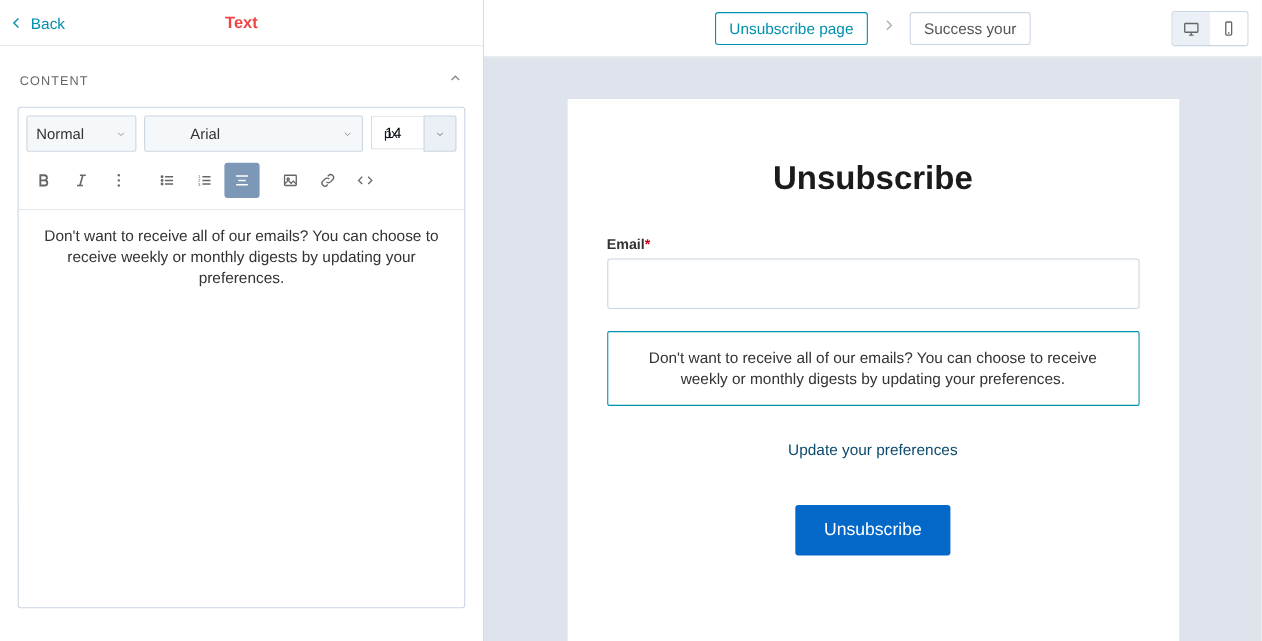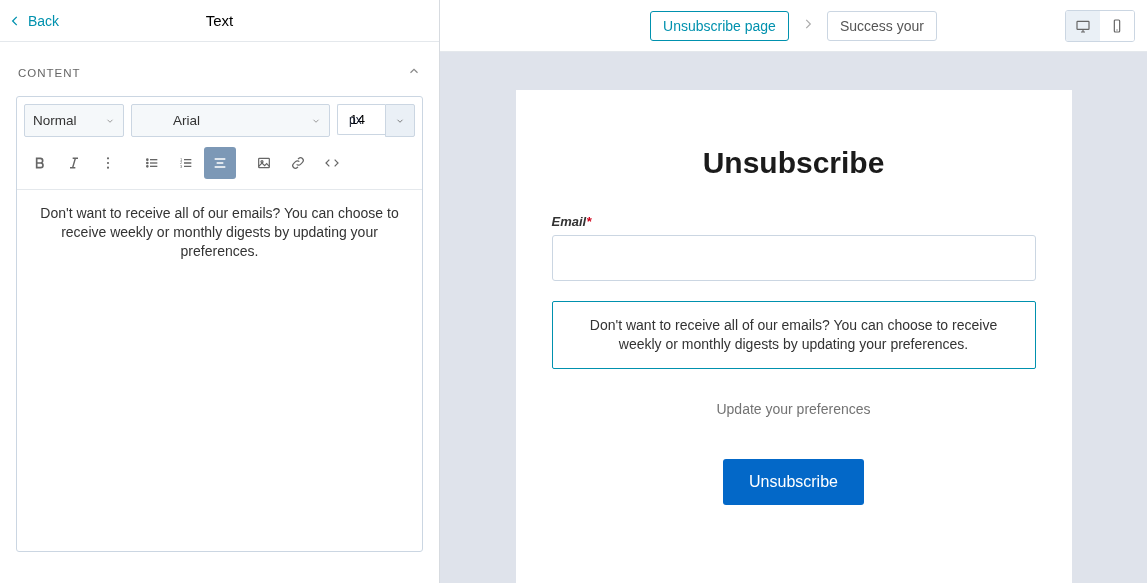--- a/index.html
+++ b/index.html
@@ -4,21 +4,21 @@
 <style>
   * { box-sizing: border-box; margin: 0; padding: 0; }
   html, body { width: 1147px; height: 583px; font-family: -apple-system, BlinkMacSystemFont, "Segoe UI", Helvetica, Arial, sans-serif; overflow: hidden; }
   body { display: flex; }
 
   
   .left-panel { width: 440px; height: 100%; border-right: 1px solid #d7dbe0; background: #fff; display: flex; flex-direction: column; }
   .lp-header { position: relative; height: 42px; border-bottom: 1px solid #e4e8ec; display: flex; align-items: center; }
   .lp-back { position: absolute; left: 8px; color: #0091ae; font-size: 14px; display: flex; align-items: center; gap: 6px; cursor: pointer; }
   .lp-back svg { width: 14px; height: 14px; stroke: #0091ae; fill:none; stroke-width:2.2; }
-  .lp-title { margin: 0 auto; font-size: 15px; font-weight: 400; color: #000000; }
+  .lp-title { margin: 0 auto; font-size: 15px; font-weight: 700; color: #ef4444; }
 
   .lp-section { padding: 0 16px; }
   .lp-section-head { display: flex; align-items: center; justify-content: space-between; padding: 22px 2px 14px; }
   .lp-section-label { font-size: 11.5px; color: #666; letter-spacing: 1px; }
   .lp-section-chevron svg { width: 14px; height: 14px; stroke:#888; fill:none; stroke-width:2;}
 
   .editor-box { border: 1px solid #cbd6e2; border-radius: 3px; }
   .eb-row { display: flex; padding: 7px 7px 0 7px; gap: 7px; }
   .eb-select { border: 1px solid #cbd6e2; border-radius: 2px; height: 33px; display: flex; align-items: center; justify-content: space-between; padding: 0 8px; background: #f5f8fa; cursor: pointer; }
   .eb-select.style { width: 100px; }
@@ -48,25 +48,25 @@
   .tab.inactive { color:#555;}
   .tab-arrow svg { width:14px;height:14px; stroke:#aaa; fill:none; stroke-width:2;}
   .device-toggle { position:absolute; right:12px; display:flex; border:1px solid #cbd6e2; border-radius:3px; overflow:hidden;}
   .device-btn { width:34px; height:30px; display:flex; align-items:center; justify-content:center; background:#fff; cursor:pointer;}
   .device-btn.active { background:#eaf0f6;}
   .device-btn svg { width:16px; height:16px; stroke:#666; fill:none; stroke-width:1.8;}
 
   .rp-canvas { flex:1; background:#dfe3eb; display:flex; justify-content:center; padding:38px 0 0; overflow:auto;}
   .card { width:556px; background:#fff; padding:56px 36px 40px; }
   .card-title { text-align:center; font-size:30px; font-weight:700; color:#1b1b1b; margin-bottom:34px;}
-  .field-label { font-size:13px; font-weight:600; color:#333; margin-bottom:6px;font-style:italic;}
+  .field-label { font-size:13px; font-weight:600; color:#333; margin-bottom:6px;}
   .req { color:#d0021b; }
   .input { width:100%; height:46px; border:1px solid #cbd6e2; border-radius:3px; margin-bottom:20px; padding:0 10px; font-size:14px;}
   .sel-box { border:1.5px solid #0091ae; border-radius:2px; padding:14px 20px; font-size:14px; text-align:center; color:#333; line-height:1.35; margin-bottom:32px;}
-  .link { text-align:center; color:#737373; font-size:14px; margin-bottom:42px; cursor:pointer;}
+  .link { text-align:center; color:#0c4a6e; font-size:14px; margin-bottom:42px; cursor:pointer;}
   .btn-row { display:flex; justify-content:center;}
   .primary-btn { background:#0368c8; color:#fff; border:none; border-radius:3px; padding:14px 26px; font-size:16px; cursor:pointer;}
 </style>
 </head>
 <body>
 
 <div class="left-panel">
   <div class="lp-header">
     <div class="lp-back">
       <svg viewBox="0 0 24 24">

